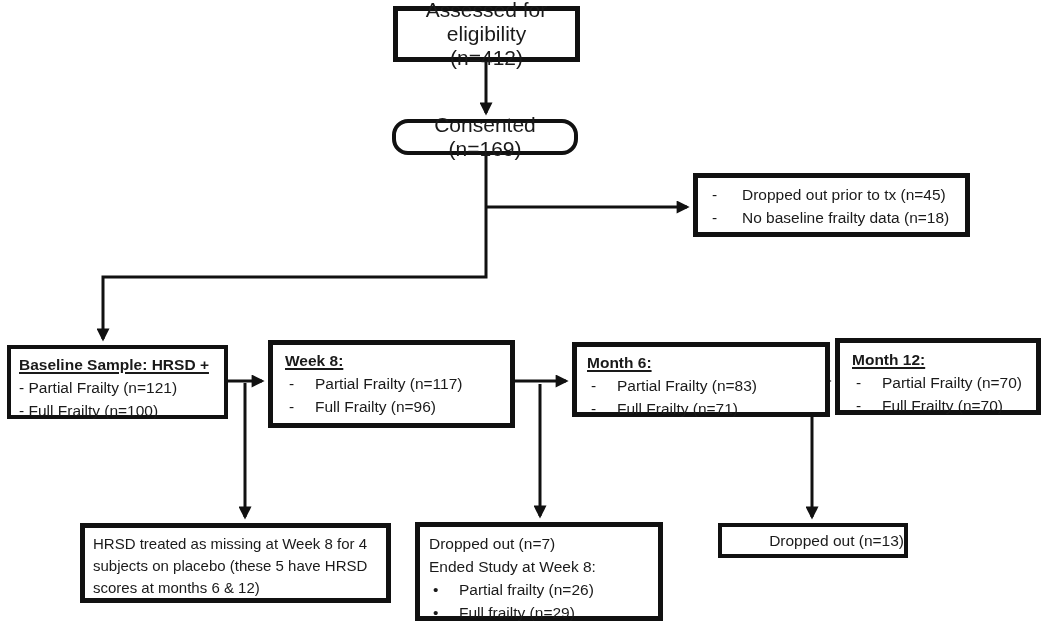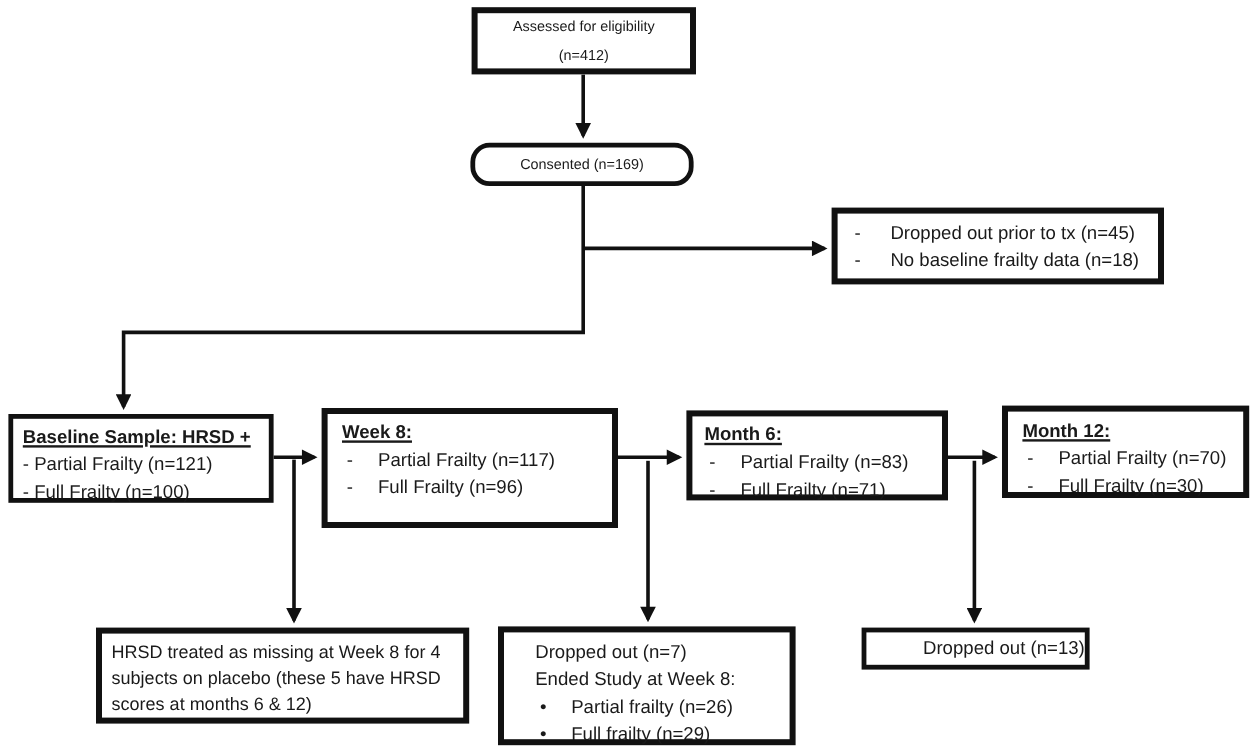--- a/index.html
+++ b/index.html
@@ -52,21 +52,21 @@
     display: flex;
     align-items: baseline;
     white-space: nowrap;
   }
   .dash {
     flex: 0 0 26px;
     padding-left: 4px;
   }
   .dash.wide { flex-basis: 30px; padding-left: 2px; }
   .plain-line { white-space: nowrap; }
-  .top-size { font-size: 12px; line-height: 24px; }
+  .top-size { font-size: 21px; line-height: 24px; }
 </style>
 </head>
 <body>
 
 <div id="canvas">
 
   <svg id="connectors" viewBox="0 0 1050 627" xmlns="http://www.w3.org/2000/svg">
     <defs>
       <marker id="arrow" viewBox="0 0 10 10" refX="8" refY="5" markerWidth="14" markerHeight="13" orient="auto" markerUnits="userSpaceOnUse">
         <path d="M0 0 L10 5 L0 10 z" fill="#111111"></path>
@@ -102,63 +102,63 @@
       <span>No baseline frailty data (n=18)</span>
     </div>
   </div>
 
   <div class="box" style="left:7px; top:345px; width:221px; height:74px; padding:4px 20px 0 8px;">
     <div class="box-title">Baseline Sample: HRSD +</div>
     <div class="plain-line">- Partial Frailty (n=121)</div>
     <div class="plain-line">- Full Frailty (n=100)</div>
   </div>
 
-  <div class="box thick" style="left:268px; top:340px; width:247px; height:100px; padding:4px 4px 0 12px;">
+  <div class="box thick" style="left:268px; top:340px; width:247px; height:88px; padding:4px 4px 0 12px;">
     <div class="box-title">Week 8:</div>
     <div class="drow">
       <span class="dash">-</span>
       <span>Partial Frailty (n=117)</span>
     </div>
     <div class="drow">
       <span class="dash">-</span>
       <span>Full Frailty (n=96)</span>
     </div>
   </div>
 
-  <div class="box thick" style="left:572px; top:342px; width:218px; height:75px; padding:4px 4px 0 10px;">
+  <div class="box thick" style="left:572px; top:342px; width:258px; height:75px; padding:4px 4px 0 10px;">
     <div class="box-title">Month 6:</div>
     <div class="drow">
       <span class="dash">-</span>
       <span>Partial Frailty (n=83)</span>
     </div>
     <div class="drow">
       <span class="dash">-</span>
       <span>Full Frailty (n=71)</span>
     </div>
   </div>
 
   <div class="box thick" style="left:835px; top:338px; width:206px; height:77px; padding:5px 4px 0 12px;">
     <div class="box-title">Month 12:</div>
     <div class="drow">
       <span class="dash">-</span>
       <span>Partial Frailty (n=70)</span>
     </div>
     <div class="drow">
       <span class="dash">-</span>
-      <span>Full Frailty (n=30)</span>
+      <span>Full Frailty (n=70)</span>
     </div>
   </div>
 
   <div class="box thick" style="left:80px; top:523px; width:311px; height:80px; padding:5px 4px 4px 8px; font-size:15px; line-height:22px;">
     <div class="plain-line">HRSD treated as missing at Week 8 for 4</div>
     <div class="plain-line">subjects on placebo (these 5 have HRSD</div>
     <div class="plain-line">scores at months 6 &amp; 12)</div>
   </div>
 
-  <div class="box thick" style="left:415px; top:522px; width:248px; height:99px; padding:5px 4px 0 26px;">
+  <div class="box thick" style="left:415px; top:522px; width:248px; height:99px; padding:5px 4px 0 9px;">
     <div class="plain-line">Dropped out (n=7)</div>
     <div class="plain-line">Ended Study at Week 8:</div>
     <div class="drow">
       <span class="dash">•</span>
       <span>Partial frailty (n=26)</span>
     </div>
     <div class="drow">
       <span class="dash">•</span>
       <span>Full frailty (n=29)</span>
     </div>

